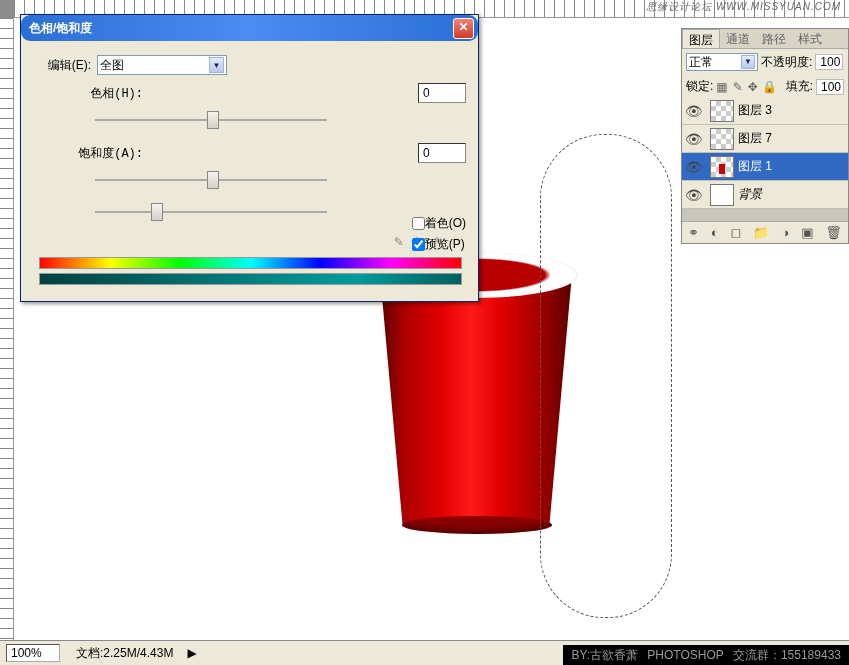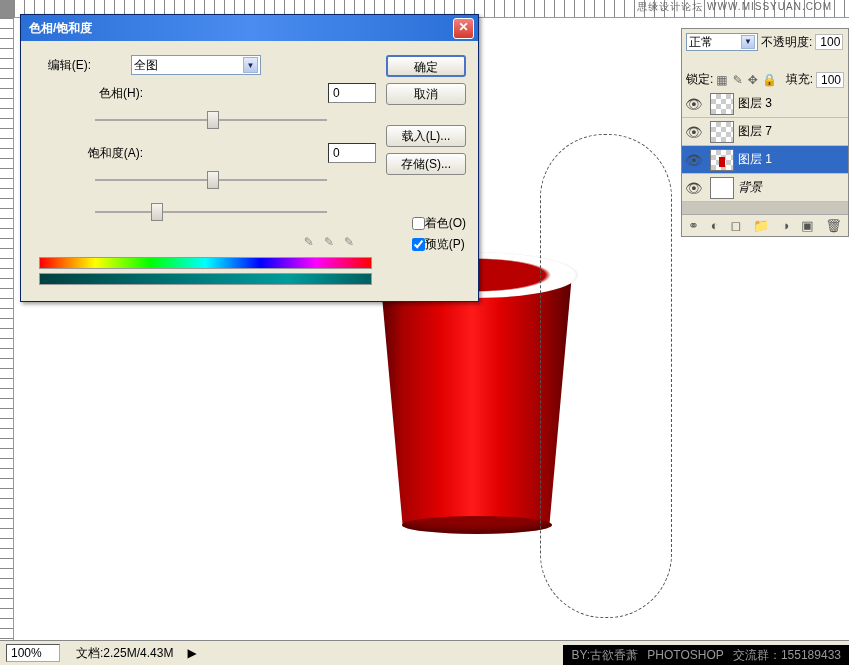--- a/index.html
+++ b/index.html
@@ -10,50 +10,50 @@
 
   .canvas { position: absolute; top: 18px; left: 14px; right: 0; bottom: 25px; background: #fff; }
   .canvas .selection { position: absolute; top: 116px; left: 526px; width: 132px; height: 484px; border: 1.5px dashed #555; border-radius: 64px; }
   .cup { position: absolute; top: 234px; left: 360px; width: 204px; height: 282px; }
   .cup .rim { position: absolute; top: 0; left: 0; width: 204px; height: 46px; border-radius: 50%; background: radial-gradient(ellipse at 50% 50%, #b90000 0 48%, #fff 52% 68%, #d7d5d2 75%); }
   .cup .body { position: absolute; top: 22px; left: 6px; width: 192px; height: 256px; background: linear-gradient(to right, #5b0000 0%, #a80000 12%, #e20000 32%, #ff1a1a 48%, #e20000 62%, #a80000 82%, #5b0000 100%); clip-path: polygon(0 0, 100% 0, 88% 100%, 12% 100%); border-bottom-left-radius: 50% 6%; border-bottom-right-radius: 50% 6%; }
   .cup .bottom { position: absolute; bottom: 0; left: 28px; width: 150px; height: 18px; border-radius: 50%; background: #8a0000; box-shadow: inset 0 -4px 6px rgba(0,0,0,.4); }
 
   
   .dialog { position: absolute; top: 14px; left: 20px; width: 459px; background: #ece9d8; border: 1px solid #0a246a; box-shadow: 2px 2px 4px rgba(0,0,0,.4); }
-  .dialog .titlebar { height: 26px; background: linear-gradient(to right, #2a6fd6, #4a8cf0, #2a6fd6); color: #fff; display: flex; align-items: center; justify-content: space-between; padding: 0 4px 0 8px; font-weight: bold; }
+  .dialog .titlebar { height: 26px; background: linear-gradient(to right, #2a6fd6, #4a8cf0, #2a6fd6); color: #fff; display: flex; align-items: center; justify-content: space-between; padding: 0 4px 0 8px; font-weight: bold; border-radius: 9px; }
   .dialog .titlebar .close { width: 21px; height: 21px; background: linear-gradient(#f08080,#d43a2a); border: 1px solid #fff; border-radius: 3px; color: #fff; text-align: center; font-weight: bold; line-height: 17px; }
   .dialog .content { padding: 14px 12px 14px 14px; display: flex; }
   .left { flex: 1; }
   .right { width: 80px; margin-left: 10px; display: flex; flex-direction: column; gap: 6px; }
   .row { display: flex; align-items: center; margin-bottom: 8px; }
   .row label { width: 56px; text-align: right; margin-right: 6px; }
-  .row.indent label { width: 108px; }
-  .edit-select { width: 130px; height: 20px; border: 1px solid #7f9db9; background: #fff; display: flex; align-items: center; justify-content: space-between; padding: 0 2px; margin-left: 34px; }
+  .row.indent label { width: 108px; font-family: Liberation Mono, monospace; }
+  .edit-select { width: 130px; height: 20px; border: 1px solid #7f9db9; background: #fff; display: flex; align-items: center; justify-content: space-between; padding: 0 2px; }
   .edit-select .arrow { width: 15px; height: 16px; background: linear-gradient(#e4ecfb,#b7c9ed); border: 1px solid #9db5d9; display: flex; align-items: center; justify-content: center; color: #225; font-size: 8px; }
   .num-input { width: 48px; height: 20px; border: 1px inset #888; background: #fff; text-align: left; padding: 2px 4px; }
   .slider { width: 232px; height: 18px; position: relative; margin: 0 0 14px 60px; }
   .slider .track { position: absolute; top: 8px; left: 0; right: 0; height: 2px; background: #aaa; }
   .slider .thumb { position: absolute; top: 0; width: 12px; height: 18px; background: linear-gradient(#f5f5ee,#d4d0c8); border: 1px solid #888; }
   .btn { height: 22px; border: 1px solid #888; background: linear-gradient(#fefefe,#e4e1d4); border-radius: 3px; text-align: center; line-height: 20px; }
   .btn.primary { border: 2px solid #4a74c9; }
   .eyedroppers { display: flex; gap: 10px; justify-content: flex-end; margin: 4px 22px 6px 0; color: #888; font-size: 16px; }
   .checks { position: absolute; right: 12px; bottom: 48px; display: flex; flex-direction: column; gap: 4px; }
   .checks label { display: flex; align-items: center; gap: 0; }
   .spectrum { margin: 8px 4px 2px 4px; display: flex; flex-direction: column; gap: 4px; }
   .spectrum .bar { height: 12px; border: 1px solid #999; }
   .hue-bar { background: linear-gradient(to right, red, yellow, lime, cyan, blue, magenta, red); }
   .static-bar { background: linear-gradient(to right, #004040, #006060, #008080, #009b9b, #006060); }
 
   
   .panel { position: absolute; top: 28px; right: 0; width: 168px; background: #ece9d8; border: 1px solid #888; }
   .panel .tabs { display: flex; background: #d8d4c6; height: 20px; border-bottom: 1px solid #aaa; }
   .panel .tabs .tab { padding: 2px 6px; color: #666; }
   .panel .tabs .tab.active { background: #ece9d8; color: #000; border: 1px solid #aaa; border-bottom: none; }
-  .panel .controls { padding: 4px 4px 2px 4px; display: flex; flex-direction: column; gap: 20px; }
+  .panel .controls { padding: 4px 4px 2px 4px; display: flex; flex-direction: column; gap: 7px; }
   .panel .controls .line { display: flex; align-items: center; gap: 3px; }
   .blend-select { flex: none; width: 72px; height: 18px; border: 1px solid #7f9db9; background: #fff; display: flex; align-items: center; justify-content: space-between; padding: 0 2px; }
   .blend-select .arrow { width: 14px; height: 14px; background: linear-gradient(#e4ecfb,#b7c9ed); border: 1px solid #9db5d9; font-size: 8px; text-align: center; line-height: 12px; color: #225; }
   .pct { width: 28px; height: 16px; border: 1px solid #bbb; background: #fff; text-align: right; padding-right: 2px; }
   .lock-icons { display: flex; gap: 5px; font-size: 11px; color: #666; }
   .layers { background: #c9c6bb; height: 124px; overflow: hidden; }
   .layer-row { display: flex; align-items: center; height: 28px; background: #ece9d8; border-bottom: 1px solid #c4c0b4; }
   .layer-row.active { background: #316ac5; color: #fff; }
   .eye { width: 24px; text-align: center; font-size: 14px; color: #444; }
   .thumb-box { width: 24px; height: 22px; border: 1px solid #777; margin: 0 4px; background: #fff; }
@@ -63,21 +63,21 @@
   .layer-row.bg .lname { font-style: italic; }
   .panel .footer { display: flex; justify-content: space-around; align-items: center; height: 22px; border-top: 1px solid #aaa; color: #555; }
   .panel .footer span { font-size: 13px; }
 
   
   .statusbar { position: absolute; bottom: 0; left: 0; right: 0; height: 25px; background: #ece9d8; border-top: 1px solid #888; display: flex; align-items: center; }
   .statusbar .zoom { width: 54px; height: 18px; margin: 0 6px; border: 1px inset #aaa; background: #fff; padding: 1px 4px; }
   .statusbar .info { padding: 0 10px; }
   .watermark { position: absolute; bottom: 0; right: 0; height: 20px; background: #000; color: #fff; padding: 2px 8px; font-size: 11px; }
   .watermark span { color: #999; margin-top: 40px; }
-  .sitewm { position: absolute; top: 0; right: 17px; color: #666; font-size: 10px; letter-spacing: 1px; }
+  .sitewm { position: absolute; top: 0; right: 8px; color: #666; font-size: 10px; letter-spacing: 1px; font-style: italic; }
 </style>
 </head>
 <body>
 
 <div class="ruler-h"></div>
 <div class="ruler-v"></div>
 
 <div class="sitewm">思缘设计论坛  WWW.MISSYUAN.COM</div>
 
 <div class="canvas">
@@ -134,42 +134,41 @@
         <span>✎</span>
         <span>✎</span>
       </div>
 
       <div class="spectrum">
         <div class="bar hue-bar"></div>
         <div class="bar static-bar"></div>
       </div>
     </div>
 
-    <div class="right">
-      <div class="btn primary">确定</div>
-      <div class="btn">取消</div>
-      <div style="height:8px"></div>
-      <div class="btn">载入(L)...</div>
-      <div class="btn">存储(S)...</div>
-    </div>
 
     <div class="checks">
       <label>
           <input type="checkbox" style=""> 
           <span>着色(O)</span>
         </label>
       <label>
           <input type="checkbox" checked="" style=""> 
           <span>预览(P)</span>
         </label>
     </div>
   </div>
 </div>
 
 <div class="panel">
+  <div class="tabs">
+    <div class="tab active">图层</div>
+    <div class="tab">通道</div>
+    <div class="tab">路径</div>
+    <div class="tab">样式</div>
+  </div>
   <div class="controls">
     <div class="line">
       <div class="blend-select">
         <span>正常</span>
         <div class="arrow">▼</div>
       </div>
       <span>不透明度:</span>
       <div class="pct">100</div>
     </div>
     <div class="line">

